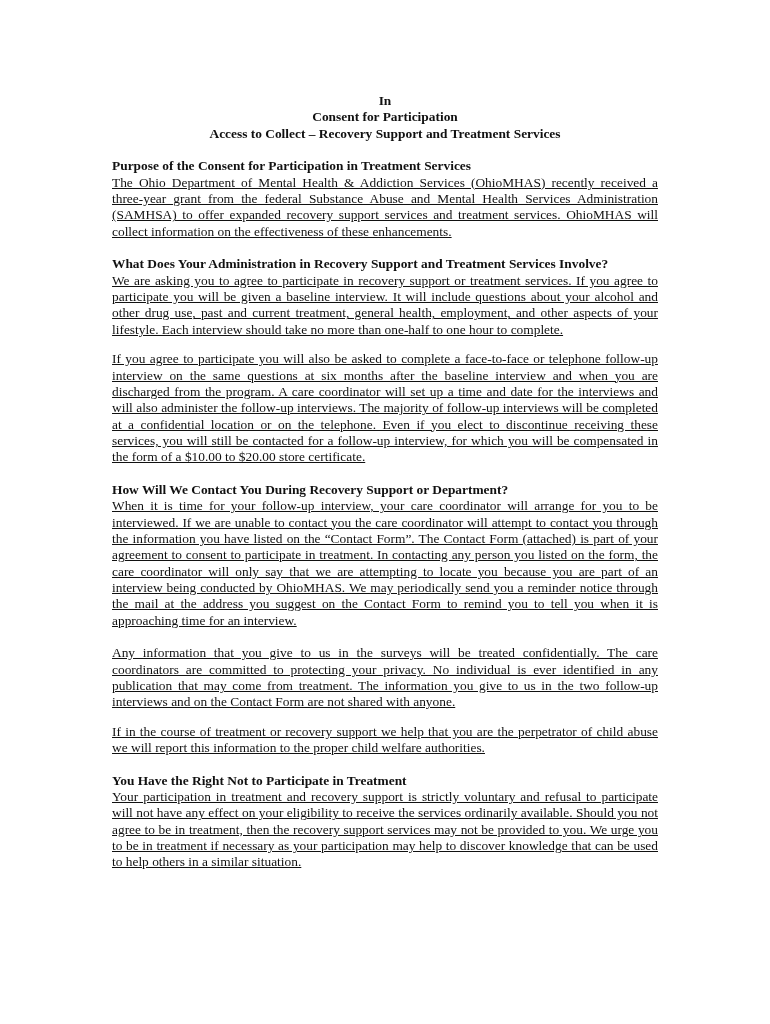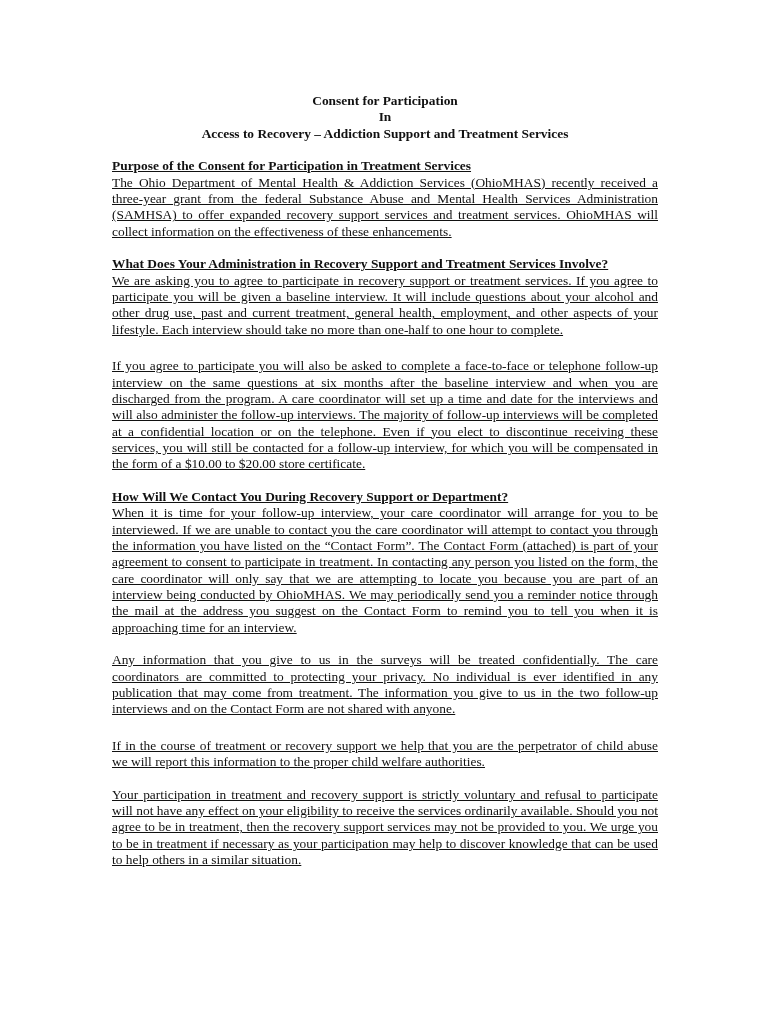--- a/index.html
+++ b/index.html
@@ -32,41 +32,40 @@
       display: block;
     }
     .section {
       margin-bottom: 16.35px;
     }
     .heading {
       font-weight: bold;
       display: block;
       text-align: justify;
       text-align-last: left;
-      text-decoration: underline;
     }
     .para {
       display: block;
       text-align: justify;
       margin: 0;
       text-decoration: underline;
     }
     .para + .para {
-      margin-top: 20px;
+      margin-top: 13px;
     }
   </style>
 </head>
 <body>
 
 <div class="page">
 
   <div class="title-block">
+    <span class="title-line">In</span>
     <span class="title-line">Consent for Participation</span>
-    <span class="title-line">In</span>
-    <span class="title-line">Access to Recovery – Addiction Support and Treatment Services</span>
+    <span class="title-line">Access to Collect – Recovery Support and Treatment Services</span>
   </div>
 
   <div class="section">
     <span class="heading">Purpose of the Consent for Participation in Treatment Services</span>
     <p class="para">The Ohio Department of Mental Health &amp; Addiction Services (OhioMHAS) recently received a three-year grant from the federal Substance Abuse and Mental Health Services Administration (SAMHSA) to offer expanded recovery support services and treatment services.  OhioMHAS will collect information on the effectiveness of these enhancements.</p>
   </div>
 
   <div class="section">
     <span class="heading">What Does Your Administration in Recovery Support and Treatment Services Involve?</span>
     <p class="para">We are asking you to agree to participate in recovery support or treatment services.  If you agree to participate you will be given a baseline interview.  It will include questions about your alcohol and other drug use, past and current treatment, general health, employment, and other aspects of your lifestyle.  Each interview should take no more than one-half to one hour to complete.</p>
@@ -77,16 +76,17 @@
     <span class="heading">How Will We Contact You During Recovery Support or Department?</span>
     <p class="para">When it is time for your follow-up interview, your care coordinator will arrange for you to be interviewed.  If we are unable to contact you the care coordinator will attempt to contact you through the information you have listed on the “Contact Form”.  The Contact Form (attached) is part of your agreement to consent to participate in treatment.  In contacting any person you listed on the form, the care coordinator will only say that we are attempting to locate you because you are part of an interview being conducted by OhioMHAS.  We may periodically send you a reminder notice through the mail at the address you suggest on the Contact Form to remind you to tell you when it is approaching time for an interview.</p>
   </div>
 
   <div class="section">
     <p class="para">Any information that you give to us in the surveys will be treated confidentially.  The care coordinators are committed to protecting your privacy.  No individual is ever identified in any publication that may come from treatment.  The information you give to us in the two follow-up interviews and on the Contact Form are not shared with anyone.</p>
     <p class="para">If in the course of treatment or recovery support we help that you are the perpetrator of child abuse we will report this information to the proper child welfare authorities.</p>
   </div>
 
   <div class="section">
+    <span class="heading">You Have the Right Not to Participate in Treatment</span>
     <p class="para">Your participation in treatment and recovery support is strictly voluntary and refusal to participate will not have any effect on your eligibility to receive the services ordinarily available.  Should you not agree to be in treatment, then the recovery support services may not be provided to you.  We urge you to be in treatment if necessary as your participation may help to discover knowledge that can be used to help others in a similar situation.</p>
   </div>
 
 </div>
 
 </body></html>

